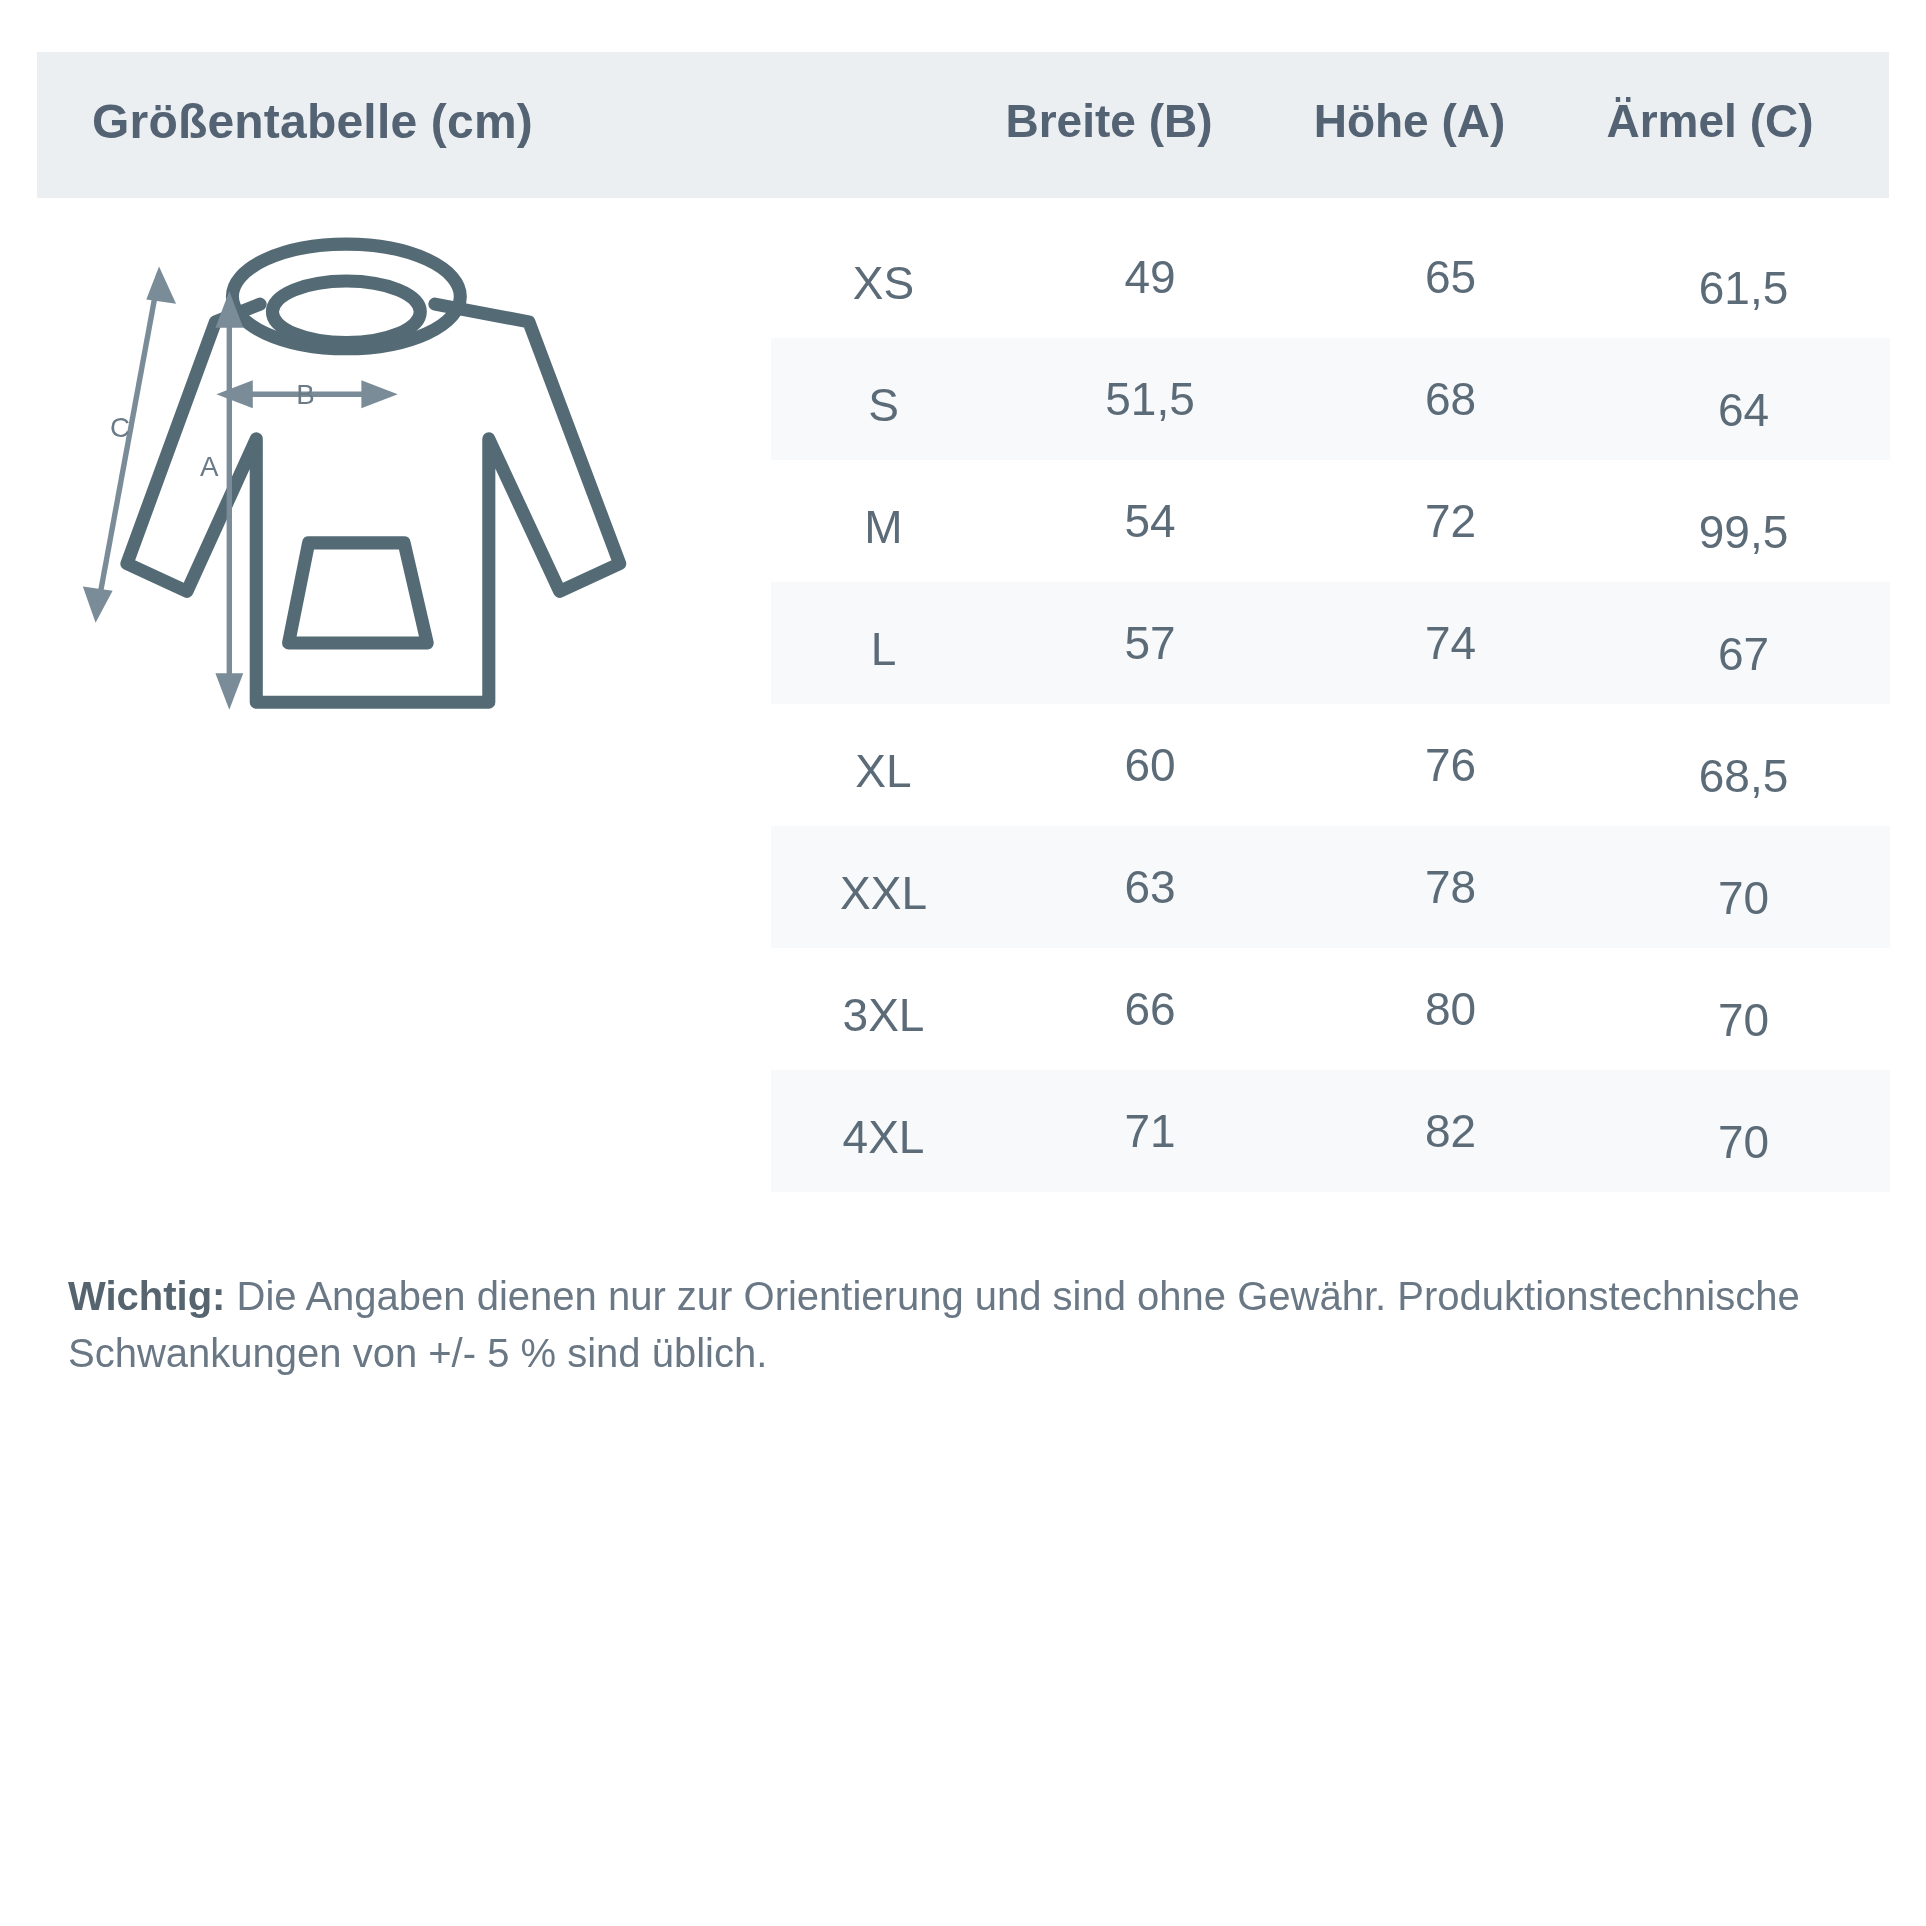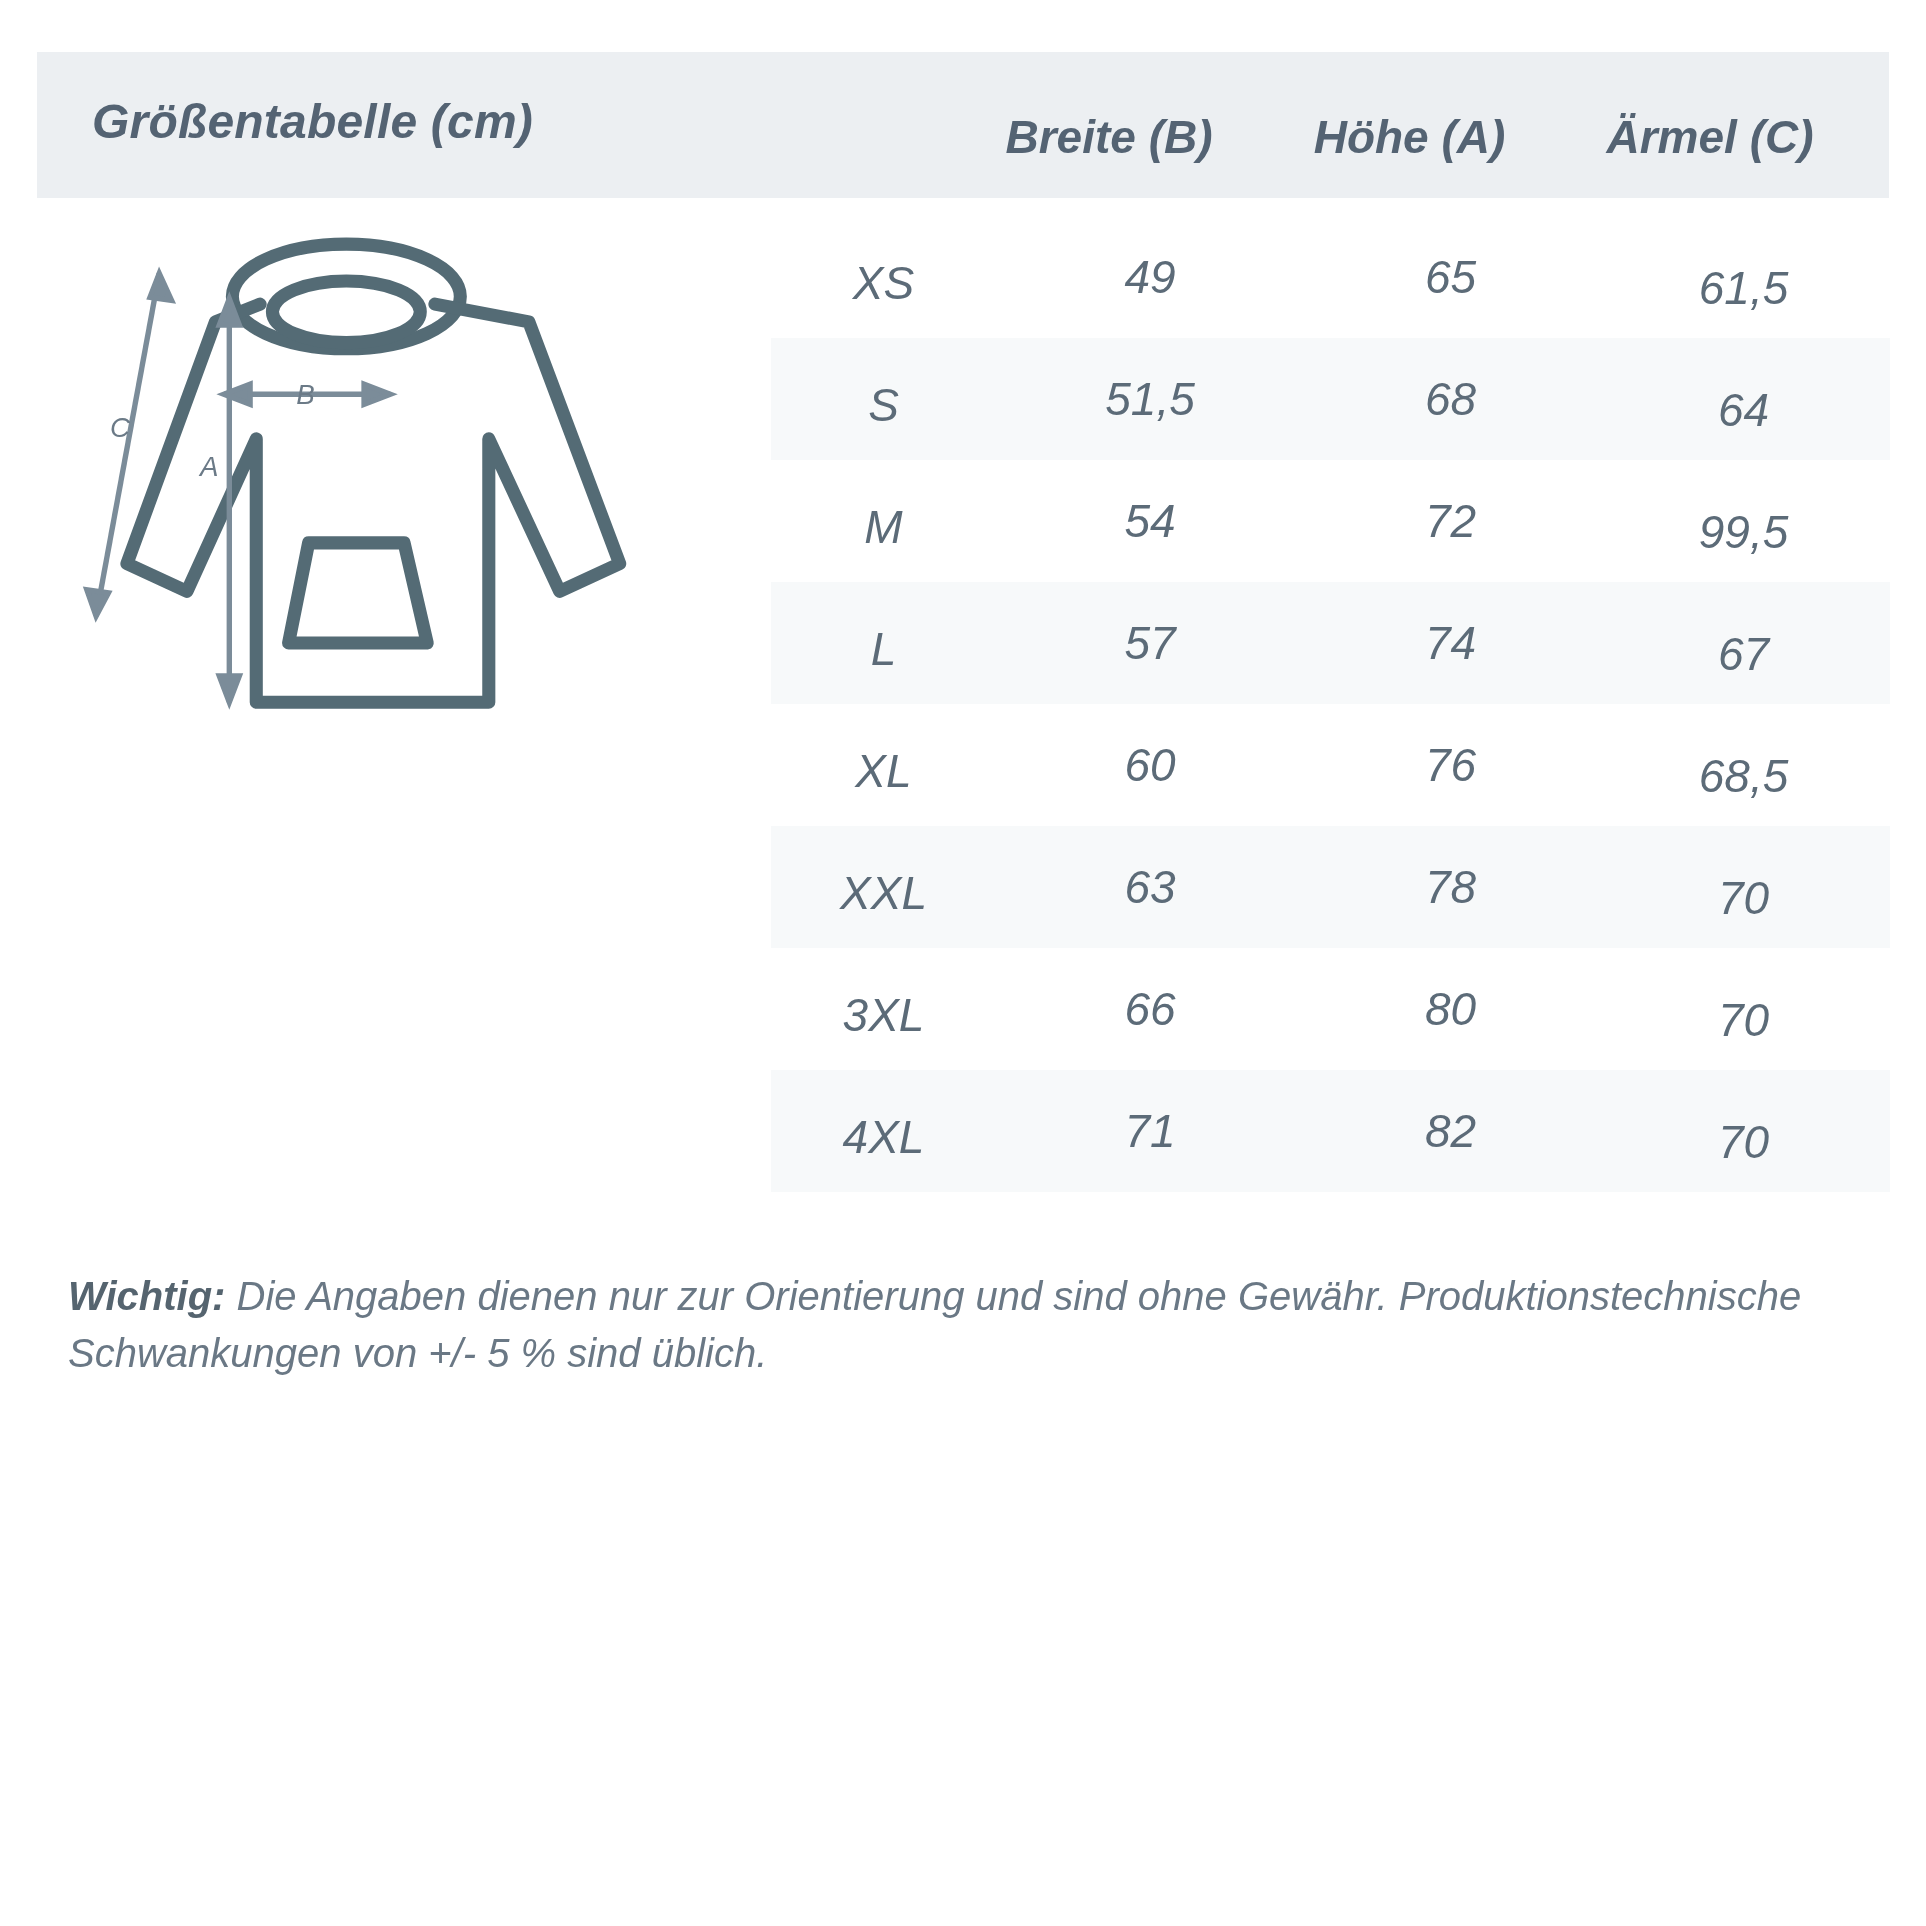--- a/index.html
+++ b/index.html
@@ -14,21 +14,20 @@
     font-family: "Liberation Sans", sans-serif;
     color: #5c6b78;
     -webkit-font-smoothing: antialiased;
   }
 
   .page {
     position: relative;
     width: 1926px;
     height: 1830px;
     box-sizing: border-box;
-    font-style: italic;
   }
 
   
   .header-band {
     position: absolute;
     left: 37px;
     top: 52px;
     width: 1852px;
     height: 146px;
     background: #eceff2;
@@ -53,21 +52,21 @@
     justify-content: space-between;
   }
   .header-col {
     font-size: 46px;
     font-weight: bold;
     color: #546373;
     text-align: center;
     white-space: nowrap;
   }
   .hc-b { width: 308px; }
-  .hc-a { width: 293px; margin-top: 16px; }
+  .hc-a { width: 293px; }
   .hc-c { width: 308px; }
 
   
   .illustration {
     position: absolute;
     left: 73px;
     top: 231px;
     width: 693px;
     height: 616px;
   }

